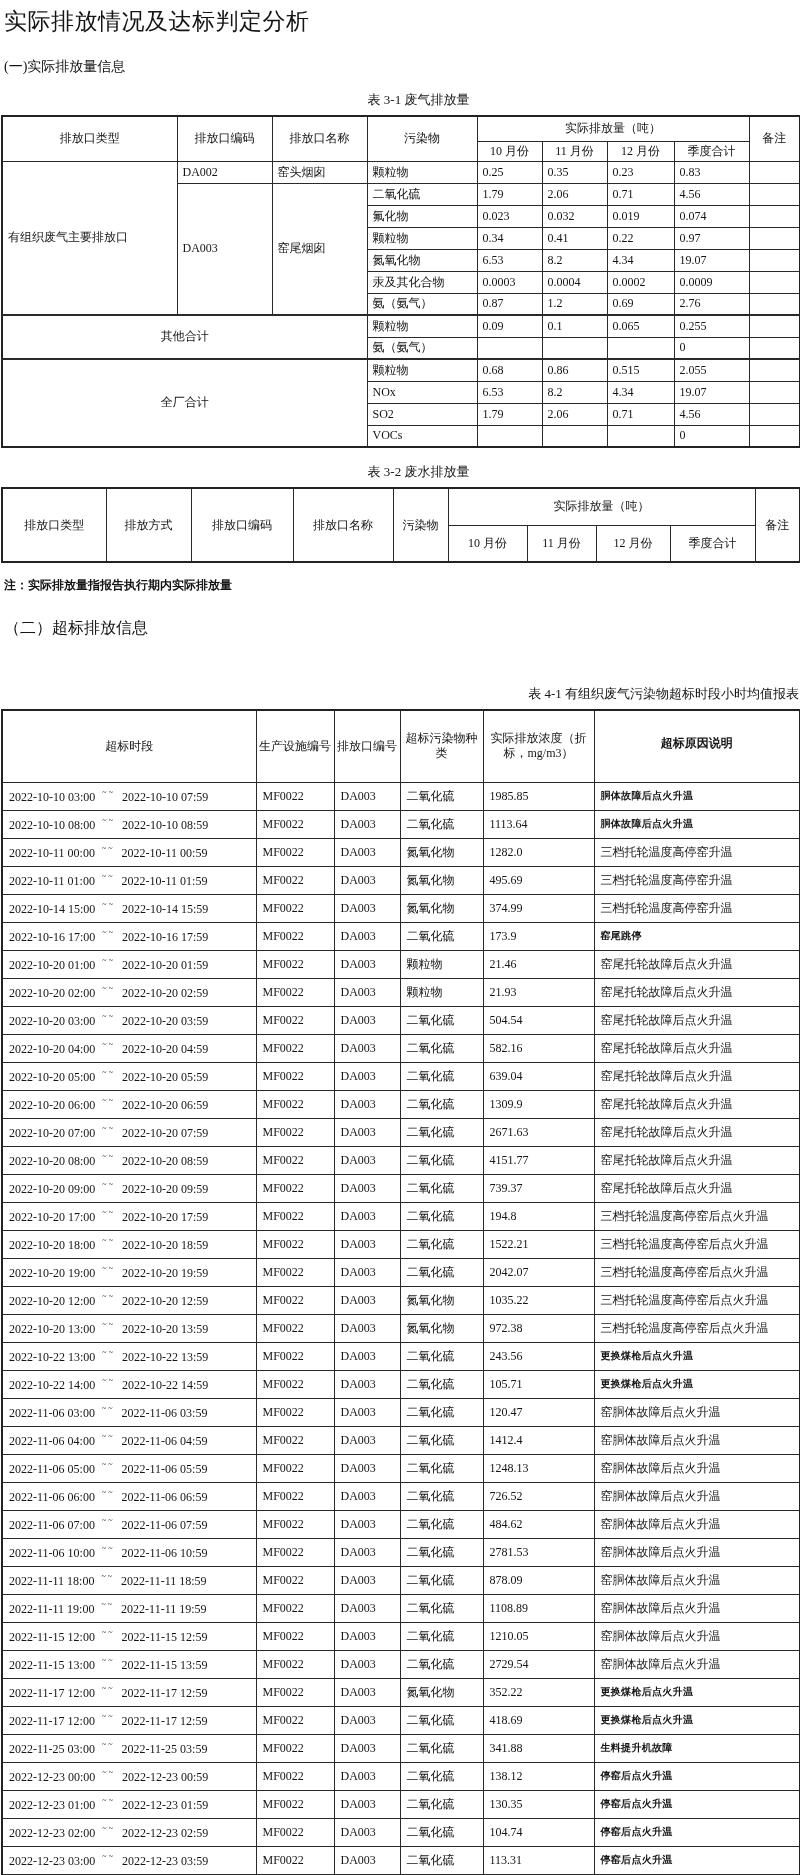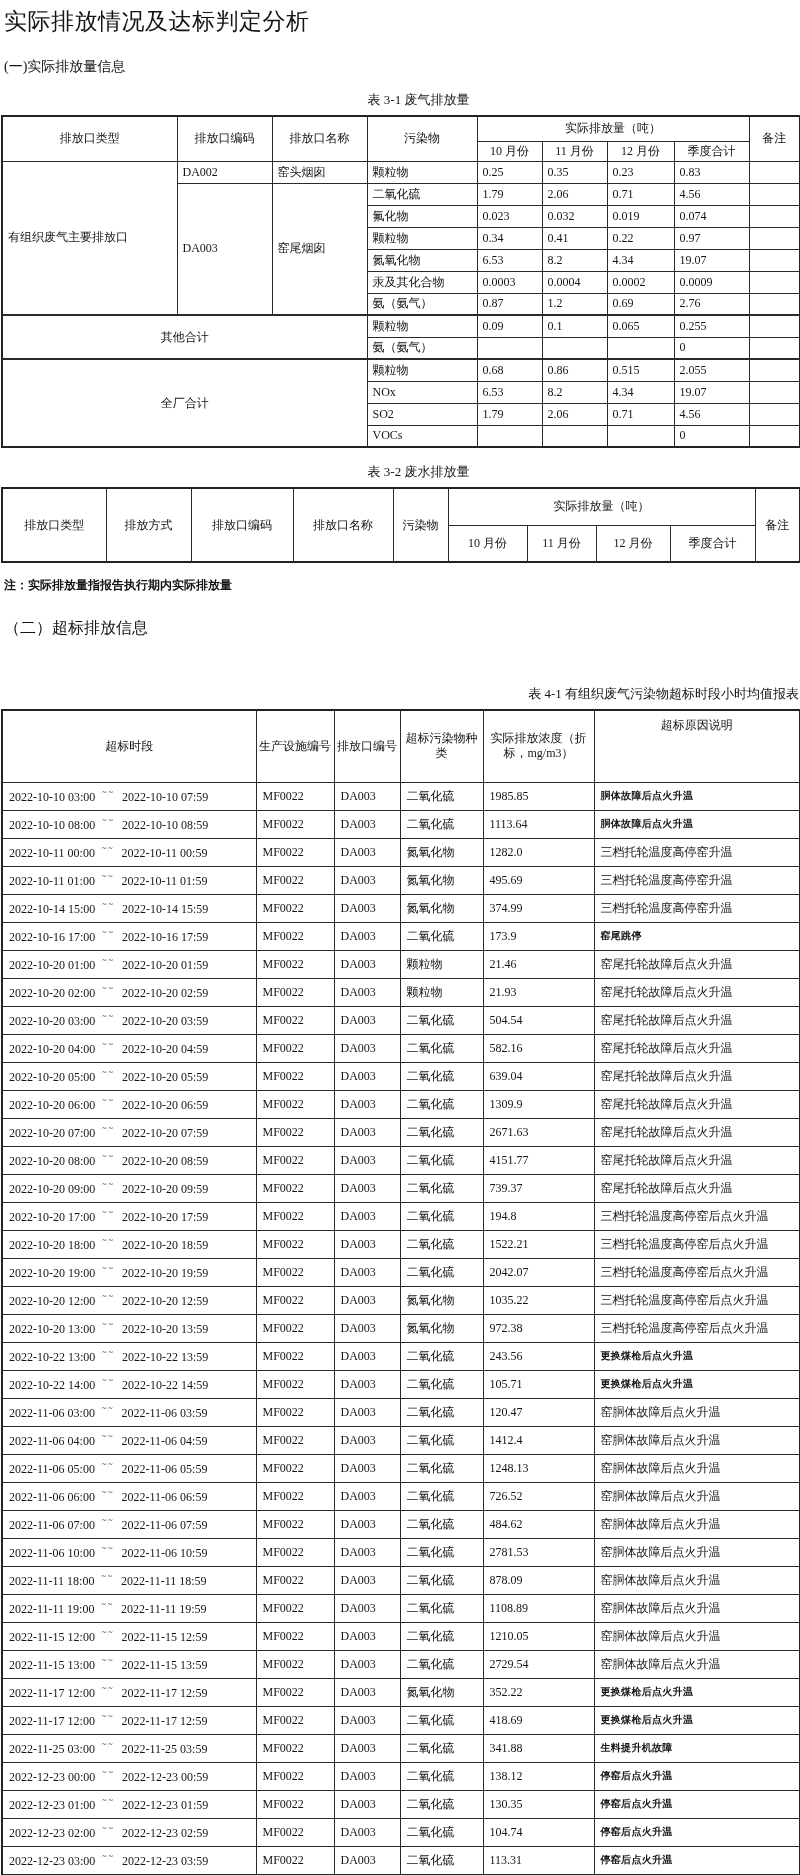--- a/index.html
+++ b/index.html
@@ -10,31 +10,31 @@
   .note{font-size:12px;font-weight:bold;margin:14px 0 0 3px;}
   .sec2{font-size:16px;margin:24px 0 0 3px;}
   .cap{font-size:13px;text-align:center;margin-top:15px;padding-left:37px;}
   .cap41{margin-top:46px;text-align:right;}
   table{border-collapse:collapse;width:798px;table-layout:fixed;margin-top:6px;}
   .t{border:2px solid #222;}
   th,td{border:1px solid #2a2a2a;font-size:12px;font-weight:normal;
         padding:2px 5px;vertical-align:middle;text-align:left;line-height:1.25;
         overflow:hidden;word-break:break-all;}
   th{text-align:center;padding:2px 2px;}
-  .c{text-align:center;}
+  .c{text-align:center;font-family:Liberation Mono, monospace;}
   .t31 thead tr:first-child{height:25px;}
   .t31 thead tr:last-child{height:20px;}
   .t31 tbody tr{height:22px;}
   .t31 tbody tr:nth-child(8) td,
   .t31 tbody tr:nth-child(10) td{border-top-width:2px;}
   .t32 thead tr{height:37px;}
   .t41 thead tr{height:72px;}
   .t41 thead th{border-bottom-width:1px;}
   .t41 tbody td{padding:5px 6px;height:15px;}
-  .t41 .vtop{vertical-align:top;padding-top:7px;}
+  .t41 .vtop{vertical-align:top;padding-top:25px;font-weight:bold;}
   .sm{font-size:10px;font-weight:600;letter-spacing:.3px;}
   .sep{font-size:8px;vertical-align:6px;margin:0 7px;letter-spacing:2px;}
 </style>
 </head>
 <body>
 
 <div class="page">
 
   <h1>实际排放情况及达标判定分析</h1>
 

